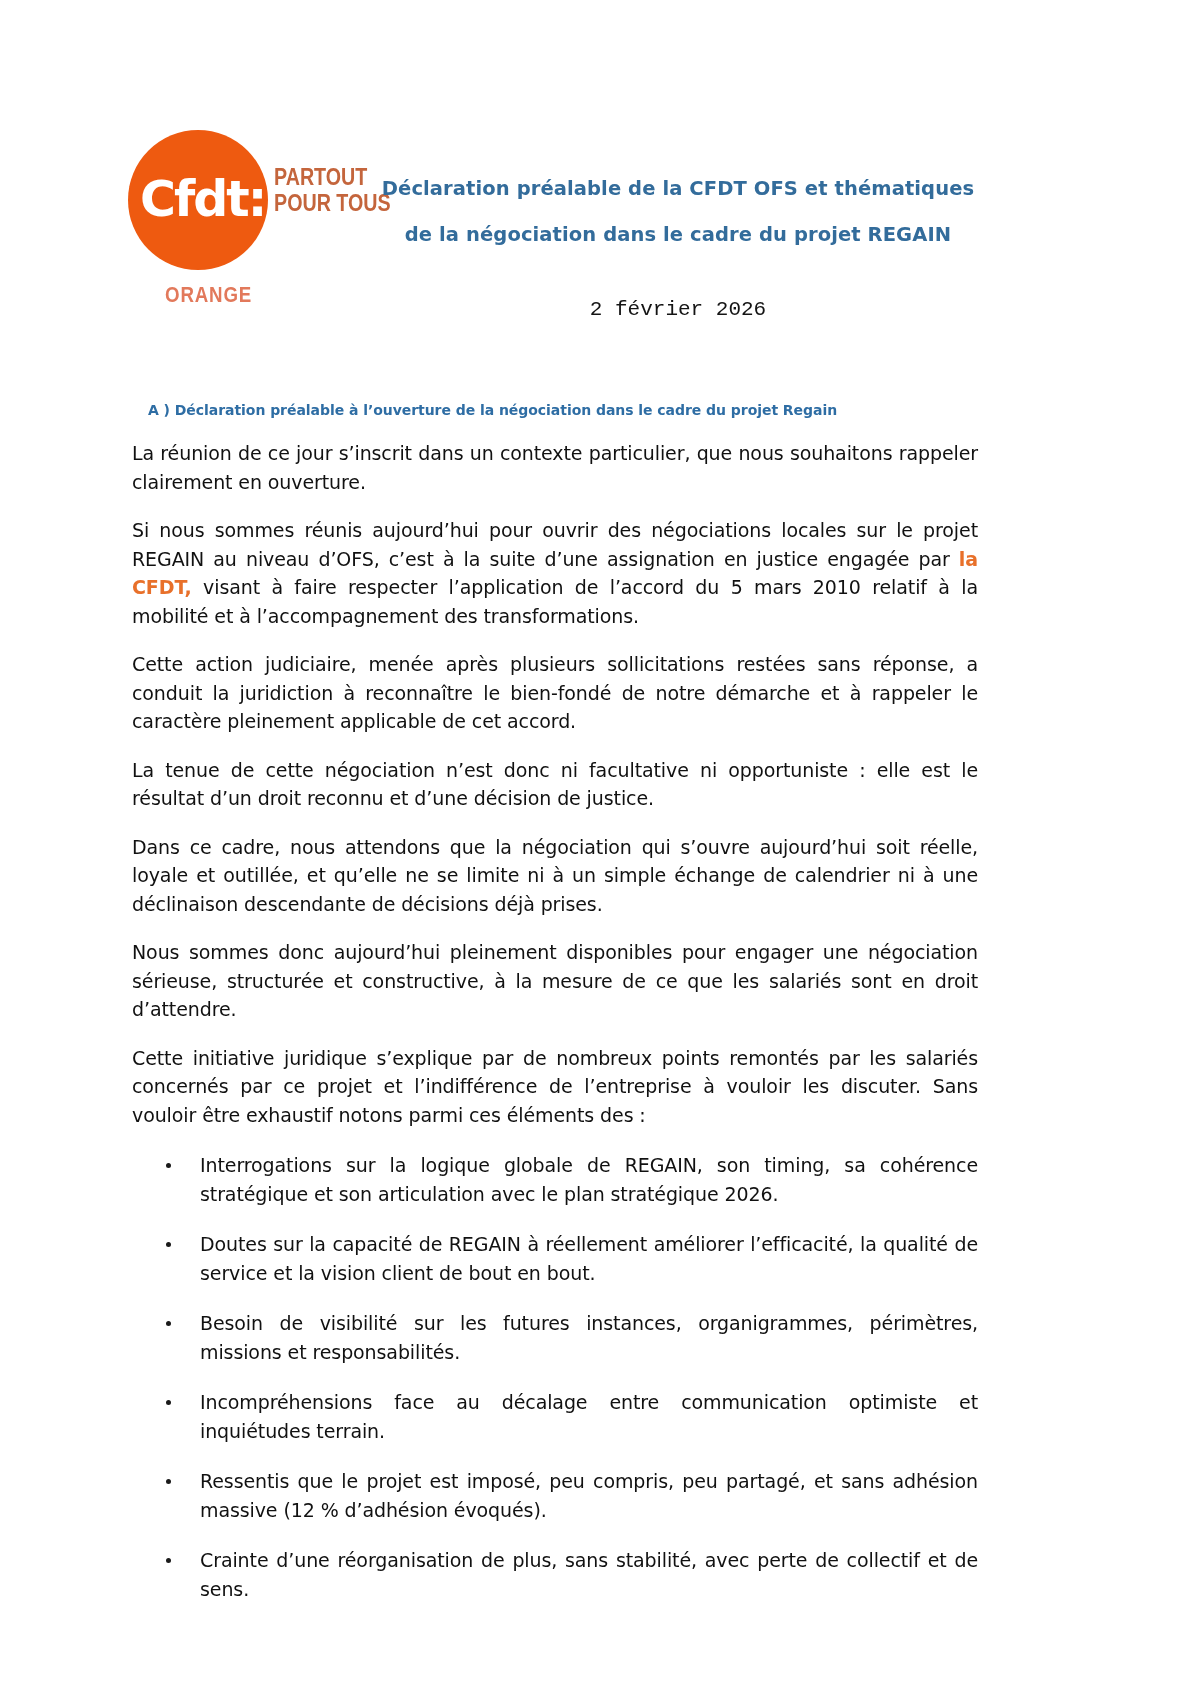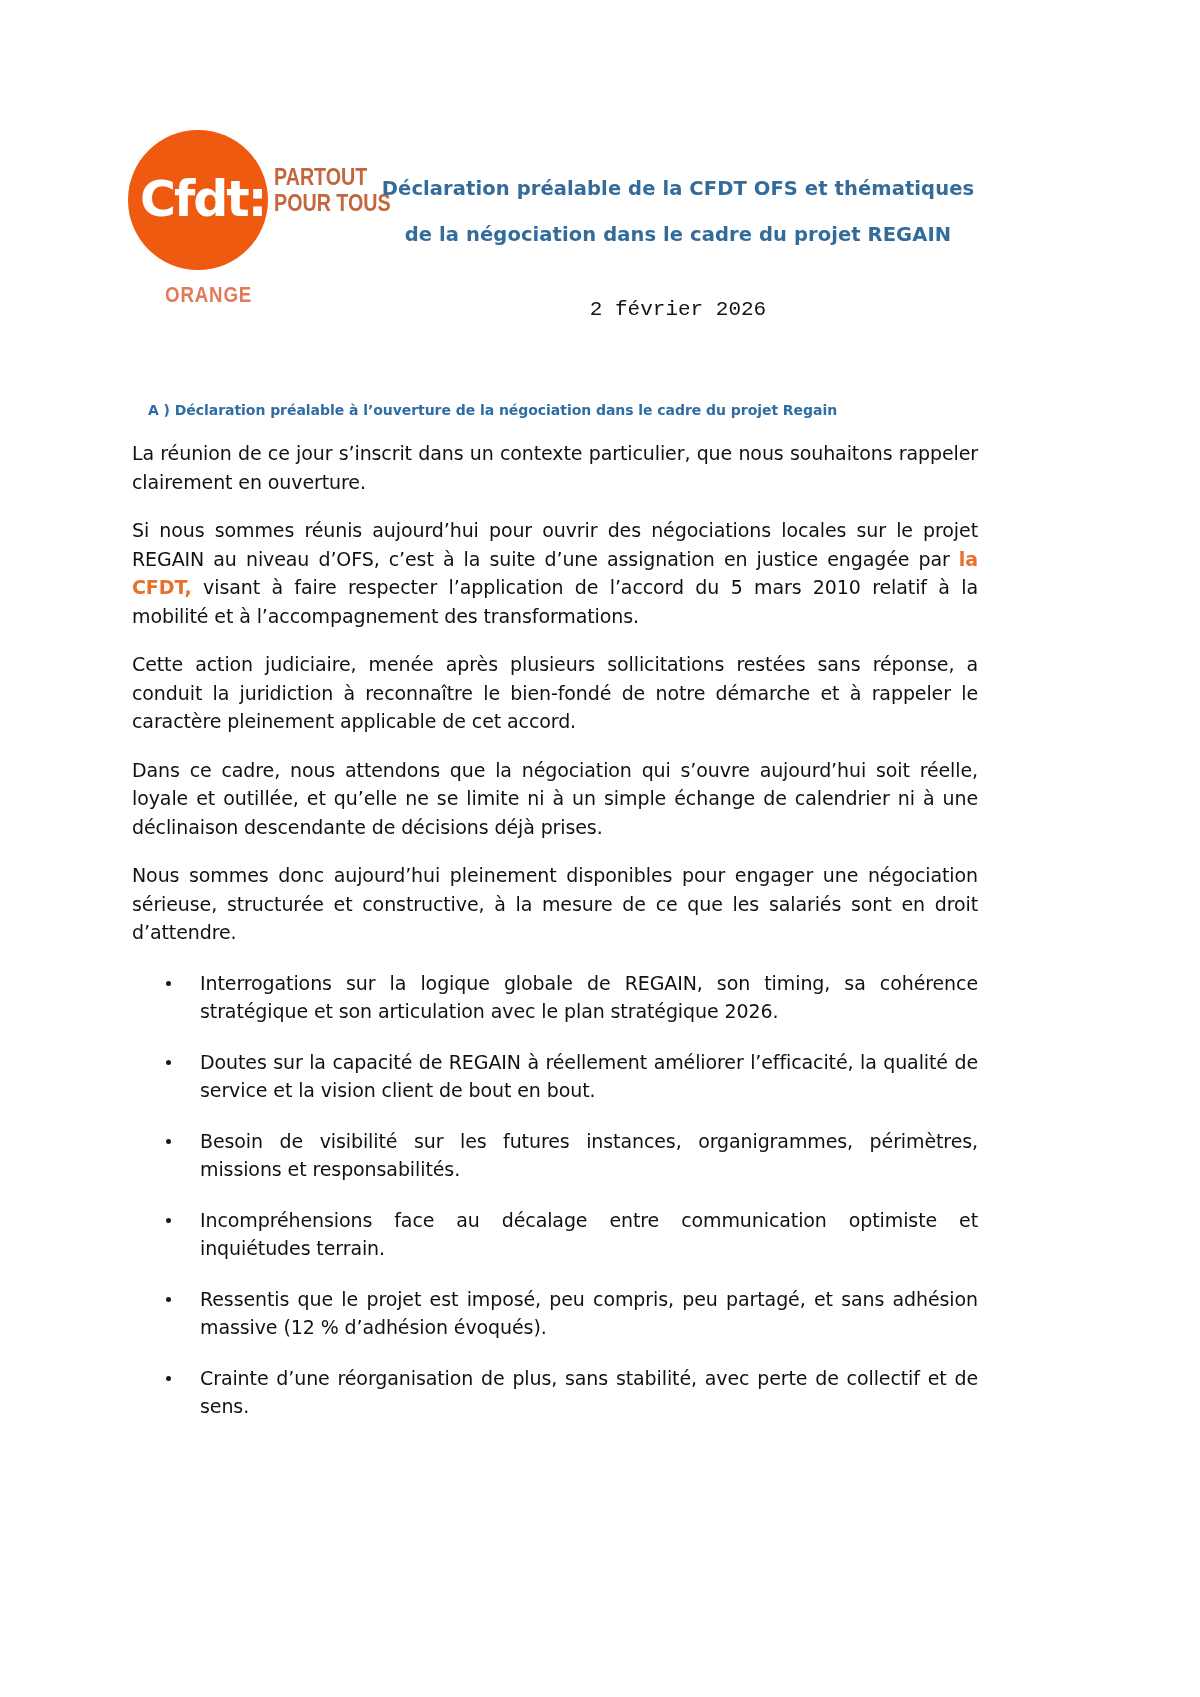--- a/index.html
+++ b/index.html
@@ -200,25 +200,27 @@
   <div class="content">
 
     <h2 class="section-heading">A ) Déclaration préalable à l’ouverture de la négociation dans le cadre du projet Regain</h2>
 
     <p class="para">La réunion de ce jour s’inscrit dans un contexte particulier, que nous souhaitons rappeler clairement en ouverture.</p>
 
     <p class="para"><span>Si nous sommes réunis aujourd’hui pour ouvrir des négociations locales sur le projet REGAIN au niveau d’OFS, c’est à la suite d’une assignation en justice engagée par </span><span class="hl-cfdt">la CFDT,</span><span> visant à faire respecter l’application de l’accord du 5 mars 2010 relatif à la mobilité et à l’accompagnement des transformations.</span></p>
 
     <p class="para">Cette action judiciaire, menée après plusieurs sollicitations restées sans réponse, a conduit la juridiction à reconnaître le bien-fondé de notre démarche et à rappeler le caractère pleinement applicable de cet accord.</p>
 
+    <p class="para">La tenue de cette négociation n’est donc ni facultative ni opportuniste : elle est le résultat d’un droit reconnu et d’une décision de justice.</p>
 
     <p class="para">Dans ce cadre, nous attendons que la négociation qui s’ouvre aujourd’hui soit réelle, loyale et outillée, et qu’elle ne se limite ni à un simple échange de calendrier ni à une déclinaison descendante de décisions déjà prises.</p>
 
     <p class="para">Nous sommes donc aujourd’hui pleinement disponibles pour engager une négociation sérieuse, structurée et constructive, à la mesure de ce que les salariés sont en droit d’attendre.</p>
 
+    <p class="para">Cette initiative juridique s’explique par de nombreux points remontés par les salariés concernés par ce projet et l’indifférence de l’entreprise à vouloir les discuter. Sans vouloir être exhaustif notons parmi ces éléments des :</p>
 
     <ul class="bullets">
       <li>Interrogations sur la logique globale de REGAIN, son timing, sa cohérence stratégique et son articulation avec le plan stratégique 2026.</li>
       <li>Doutes sur la capacité de REGAIN à réellement améliorer l’efficacité, la qualité de service et la vision client de bout en bout.</li>
       <li>Besoin de visibilité sur les futures instances, organigrammes, périmètres, missions et responsabilités.</li>
       <li>Incompréhensions face au décalage entre communication optimiste et inquiétudes terrain.</li>
       <li>Ressentis que le projet est imposé, peu compris, peu partagé, et sans adhésion massive (12 % d’adhésion évoqués).</li>
       <li>Crainte d’une réorganisation de plus, sans stabilité, avec perte de collectif et de sens.</li>
     </ul>
 

